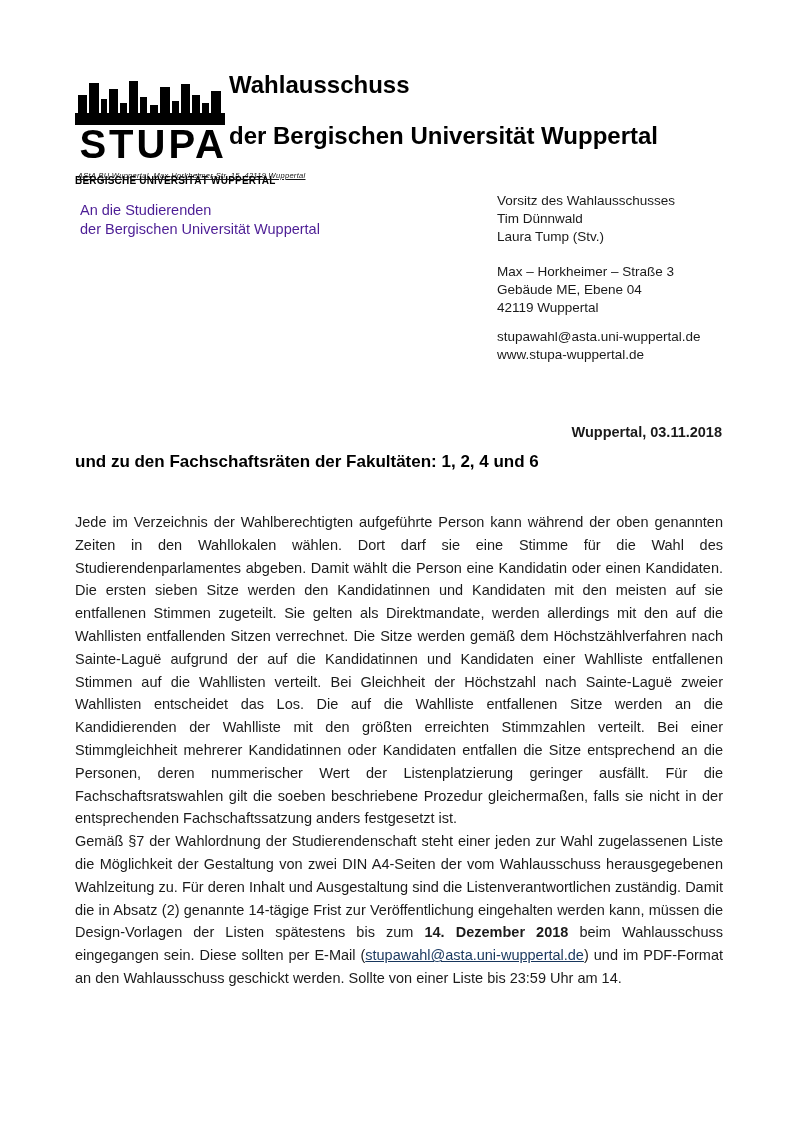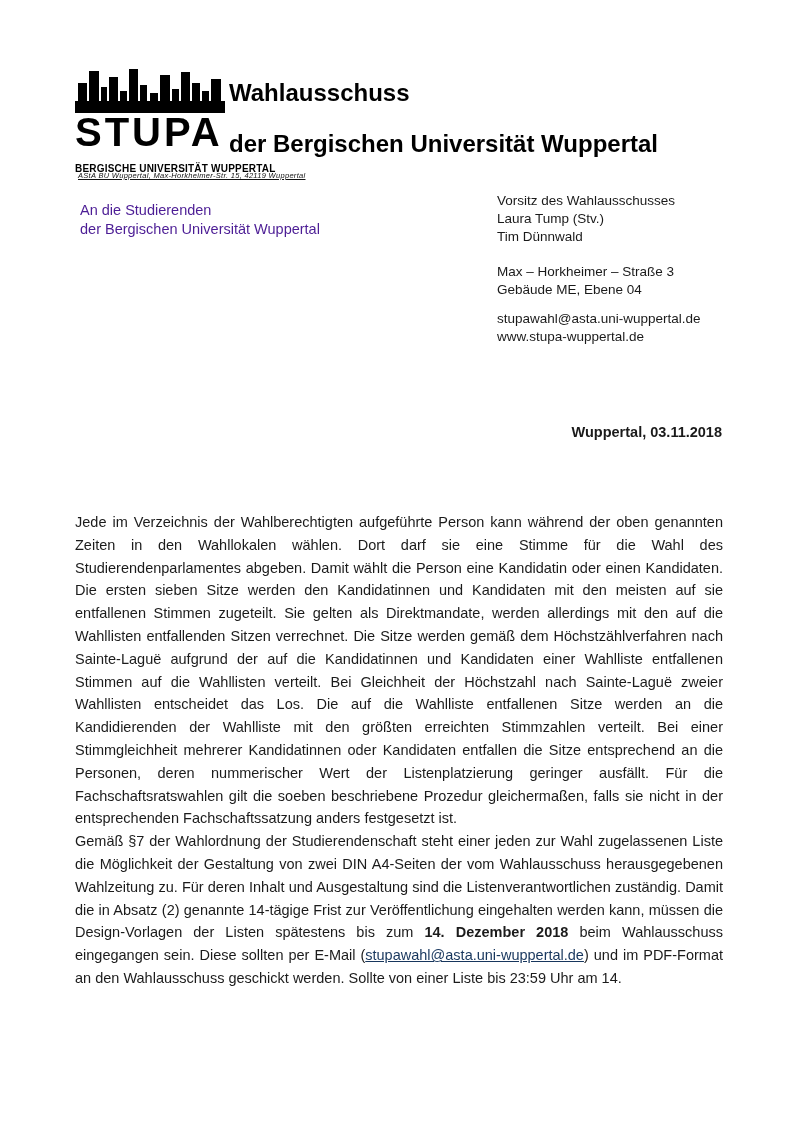--- a/index.html
+++ b/index.html
@@ -6,33 +6,33 @@
   .page {
     position:relative;
     width:794px; height:1123px;
     background:#ffffff;
     font-family:"Liberation Sans", sans-serif;
     color:#1a1a1a;
     overflow:hidden;
   }
 
   
-  .logo { position:absolute; left:75px; top:63px; width:152px; }
+  .logo { position:absolute; left:75px; top:75px; width:152px;text-align:right; }
   .logo svg { display:block; }
   .logo-acronym {
     font-size:40px; font-weight:bold; line-height:38px;
     letter-spacing:3px; color:#000; white-space:nowrap;
   }
   .logo-caption {
     font-size:10px; font-weight:bold; letter-spacing:0.2px;
     color:#000; white-space:nowrap; margin-top:12px;
   }
 
   
-  .header-title { position:absolute; left:229px; top:80px; font-weight:bold; font-size:24px; color:#000; }
+  .header-title { position:absolute; left:229px; top:72px; font-weight:bold; font-size:24px; color:#000; }
   .header-title .line1 { line-height:25px; }
   .header-title .line2 { line-height:25px; margin-top:26px; }
 
   
   .return-address {
     position:absolute; left:78px; top:171px;
     font-size:7.5px; letter-spacing:0.3px; color:#111;
     text-decoration:underline; white-space:nowrap;font-style:italic;
   }
 
@@ -99,33 +99,35 @@
 
   <div class="return-address">AStA BU Wuppertal, Max-Horkheimer-Str. 15, 42119 Wuppertal</div>
 
   <div class="recipient">
     <div>An die Studierenden</div>
     <div>der Bergischen Universität Wuppertal</div>
   </div>
 
   <div class="contact">
     <div class="bold">Vorsitz des Wahlausschusses</div>
+    <div>Tim Dünnwald</div>
     <div>Laura Tump (Stv.)</div>
-    <div>Tim Dünnwald</div>
     <div class="gap-lg"></div>
     <div>Max – Horkheimer – Straße 3</div>
     <div>Gebäude ME, Ebene 04</div>
+    <div>42119 Wuppertal</div>
     <div class="gap-sm"></div>
     <div>stupawahl@asta.uni-wuppertal.de</div>
     <div>www.stupa-wuppertal.de</div>
   </div>
 
   <div class="dateline">Wuppertal, 03.11.2018</div>
 
   <div class="subject">
+    <div>und zu den Fachschaftsräten der Fakultäten: 1, 2, 4 und 6</div>
   </div>
 
   <div class="body-text">
     <p>Jede im Verzeichnis der Wahlberechtigten aufgeführte Person kann während der oben genannten Zeiten in den Wahllokalen wählen. Dort darf sie eine Stimme für die Wahl des Studierendenparlamentes abgeben. Damit wählt die Person eine Kandidatin oder einen Kandidaten. Die ersten sieben Sitze werden den Kandidatinnen und Kandidaten mit den meisten auf sie entfallenen Stimmen zugeteilt. Sie gelten als Direktmandate, werden allerdings mit den auf die Wahllisten entfallenden Sitzen verrechnet. Die Sitze werden gemäß dem Höchstzählverfahren nach Sainte-Laguë aufgrund der auf die Kandidatinnen und Kandidaten einer Wahlliste entfallenen Stimmen auf die Wahllisten verteilt. Bei Gleichheit der Höchstzahl nach Sainte-Laguë zweier Wahllisten entscheidet das Los. Die auf die Wahlliste entfallenen Sitze werden an die Kandidierenden der Wahlliste mit den größten erreichten Stimmzahlen verteilt. Bei einer Stimmgleichheit mehrerer Kandidatinnen oder Kandidaten entfallen die Sitze entsprechend an die Personen, deren nummerischer Wert der Listenplatzierung geringer ausfällt. Für die Fachschaftsratswahlen gilt die soeben beschriebene Prozedur gleichermaßen, falls sie nicht in der entsprechenden Fachschaftssatzung anders festgesetzt ist.</p>
     <p><span>Gemäß §7 der Wahlordnung der Studierendenschaft steht einer jeden zur Wahl zugelassenen Liste die Möglichkeit der Gestaltung von zwei DIN A4-Seiten der vom Wahlausschuss herausgegebenen Wahlzeitung zu. Für deren Inhalt und Ausgestaltung sind die Listenverantwortlichen zuständig. Damit die in Absatz (2) genannte 14-tägige Frist zur Veröffentlichung eingehalten werden kann, müssen die Design-Vorlagen der Listen spätestens bis zum </span><span class="bold">14. Dezember 2018</span><span> beim Wahlausschuss eingegangen sein. Diese sollten per E-Mail (</span><a class="email-link">stupawahl@asta.uni-wuppertal.de</a><span>) und im PDF-Format an den Wahlausschuss geschickt werden. Sollte von einer Liste bis 23:59 Uhr am 14.</span></p>
   </div>
 
 </div>
 
 </body></html>

